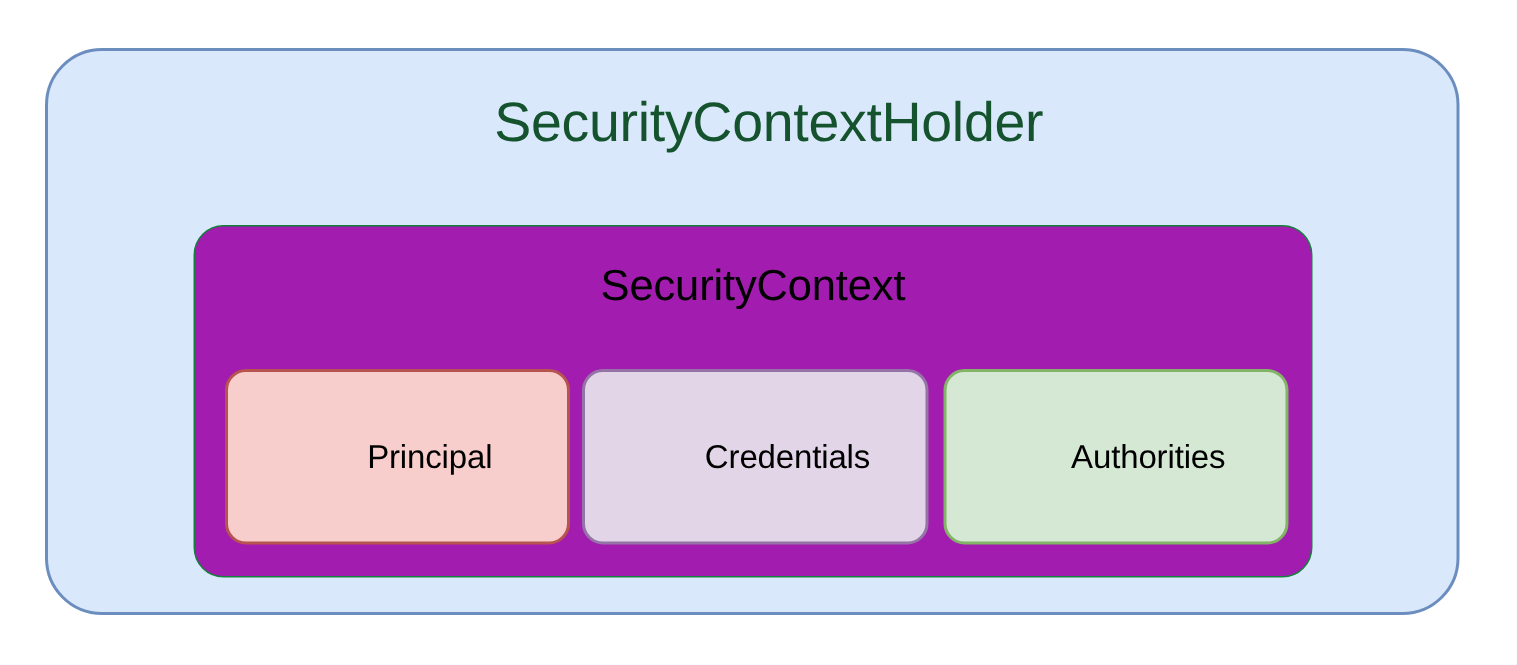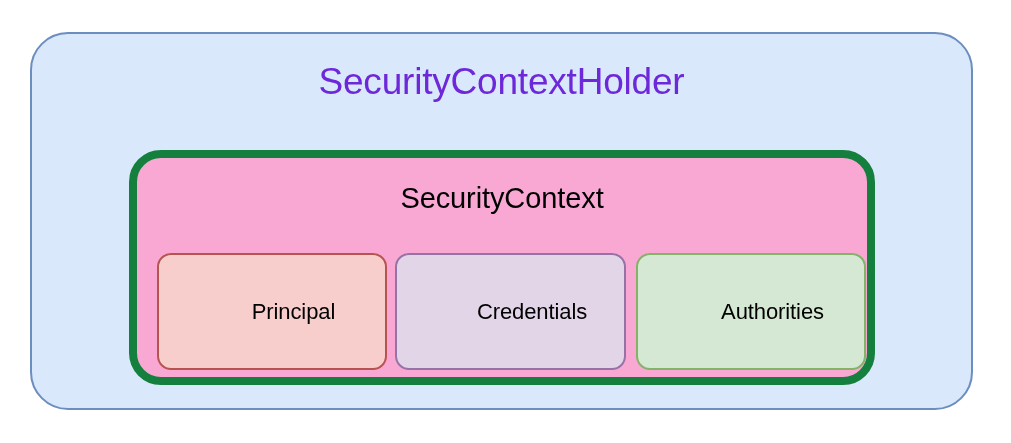--- a/index.html
+++ b/index.html
@@ -27,42 +27,42 @@
     top: 32px;
     width: 943px;
     height: 378px;
     box-sizing: border-box;
     background: #dae8fc;
     border: 2px solid #6c8ebf;
     border-radius: 38px;
   }
   .holder-title {
     position: absolute;
-    left: 0;
+    left: 11px;
     top: 26px;
     width: 100%;
     text-align: center;
     font-size: 37px;
     line-height: 44px;
-    color: #6d28d9;
+    color: #14532d;
     letter-spacing: -0.2px;
     white-space: nowrap;
   }
 
   
   .context-box {
     position: absolute;
     left: 97px;   
     top: 116px;   
     width: 746px;
     height: 235px;
     box-sizing: border-box;
-    background: #f9a8d4;
-    border: 8px solid #15803d;
-    border-radius: 32px;
+    background: #a21caf;
+    border: 1px solid #15803d;
+    border-radius: 20px;
   }
   .context-title {
     position: absolute;
     left: 0;
     top: 22px;
     width: 100%;
     text-align: center;
     font-size: 29px;
     line-height: 36px;
     color: #000000;

